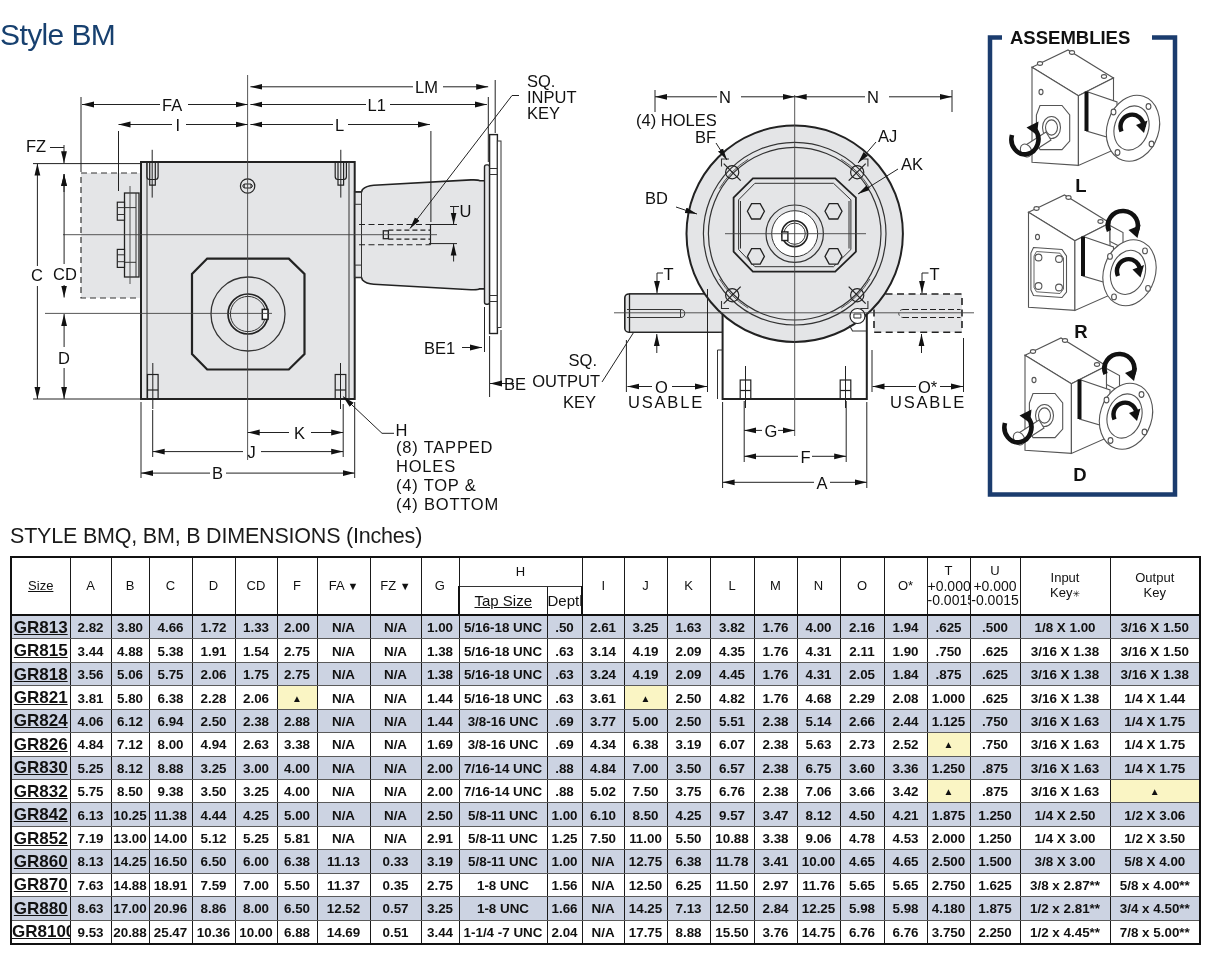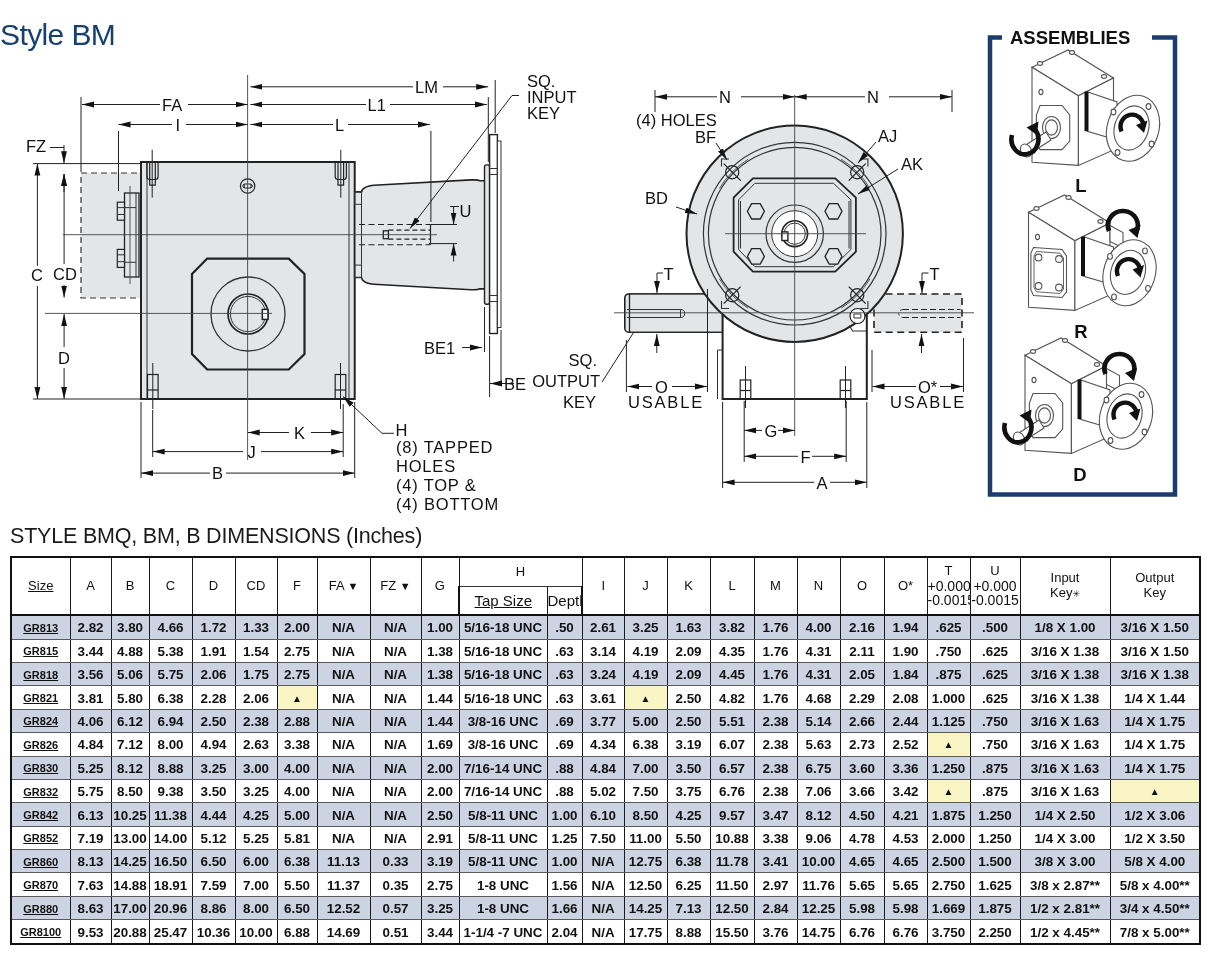--- a/index.html
+++ b/index.html
@@ -9,21 +9,21 @@
 #h2{position:absolute;left:10px;top:524px;font-size:21.5px;font-weight:normal;color:#1a1a1a;letter-spacing:-0.2px;}
 #dims{position:absolute;left:10px;top:556px;width:1189px;height:389px;border-collapse:collapse;table-layout:fixed;}
 #dims th,#dims td{border-left:1.6px solid #1a1a1a;border-right:1.6px solid #1a1a1a;padding:0;text-align:center;vertical-align:middle;overflow:hidden;}
 #dims td{border-top:1px solid #5a5a5a;border-bottom:1px solid #5a5a5a;font-size:13.4px;font-weight:bold;color:#111;padding-top:1px;}
 #dims th{font-size:13px;font-weight:normal;color:#111;line-height:1.15;}
 #dims thead tr:first-child th{border-top:2.5px solid #111;}
 #dims thead th{border-bottom:2px solid #111;}
 #dims th.hb{border-bottom:1px solid #333;height:28px;}
 #dims th.sub{font-size:15px;height:27px;}
 #dims tr td:first-child,#dims tr th:first-child{border-left:2.5px solid #111;text-decoration:underline;}
-#dims tbody td:first-child{font-size:11px;}
+#dims tbody td:first-child{font-size:17px;}
 #dims tr td:last-child,#dims tr th:last-child{border-right:2.5px solid #111;}
 #dims tbody tr:last-child td{border-bottom:2.5px solid #111;text-align:center;}
 #dims .s td{background:#ccd3e2;}
 #dims td.y{background:#faf5c4;font-size:10px;}
 .tri{font-size:11px;vertical-align:0px;}
 .tol{display:block;font-size:14px;line-height:1.05;}
 .ast{font-size:9px;}
 </style>
 </head>
 <body>
@@ -414,21 +414,21 @@
         <td>1-8 UNC</td>
         <td>1.66</td>
         <td>N/A</td>
         <td>14.25</td>
         <td>7.13</td>
         <td>12.50</td>
         <td>2.84</td>
         <td>12.25</td>
         <td>5.98</td>
         <td>5.98</td>
-        <td>1.669</td>
+        <td>4.180</td>
         <td>1.875</td>
         <td>1/2 x 2.81**</td>
         <td>3/4 x 4.50**</td>
       </tr>
 <tr>
         <td>GR8100</td>
         <td>9.53</td>
         <td>20.88</td>
         <td>25.47</td>
         <td>10.36</td>

